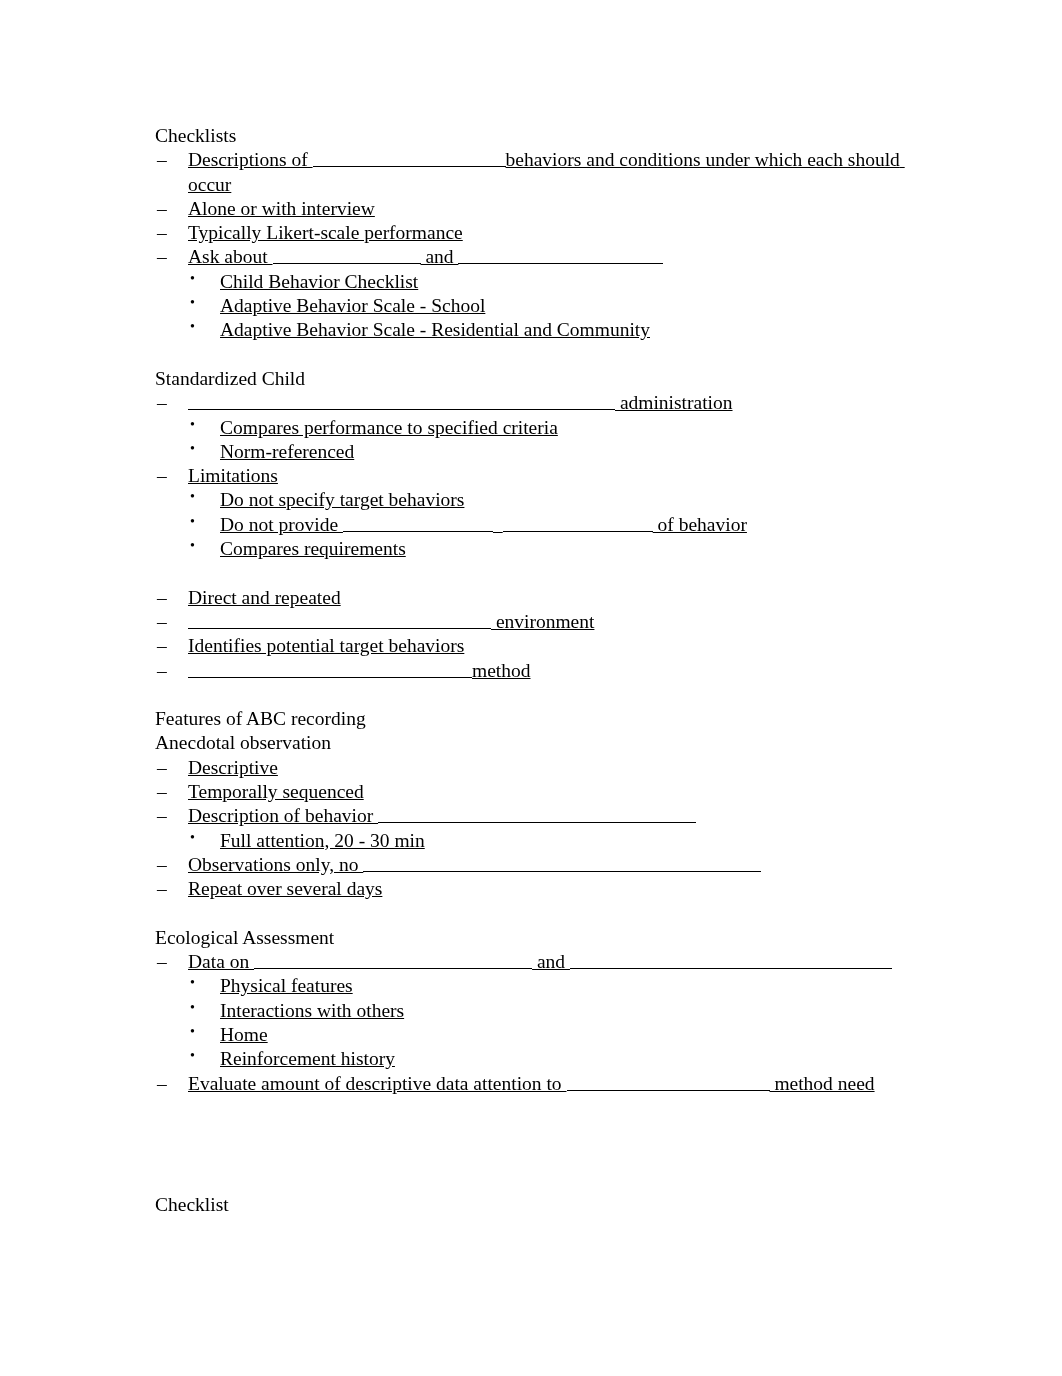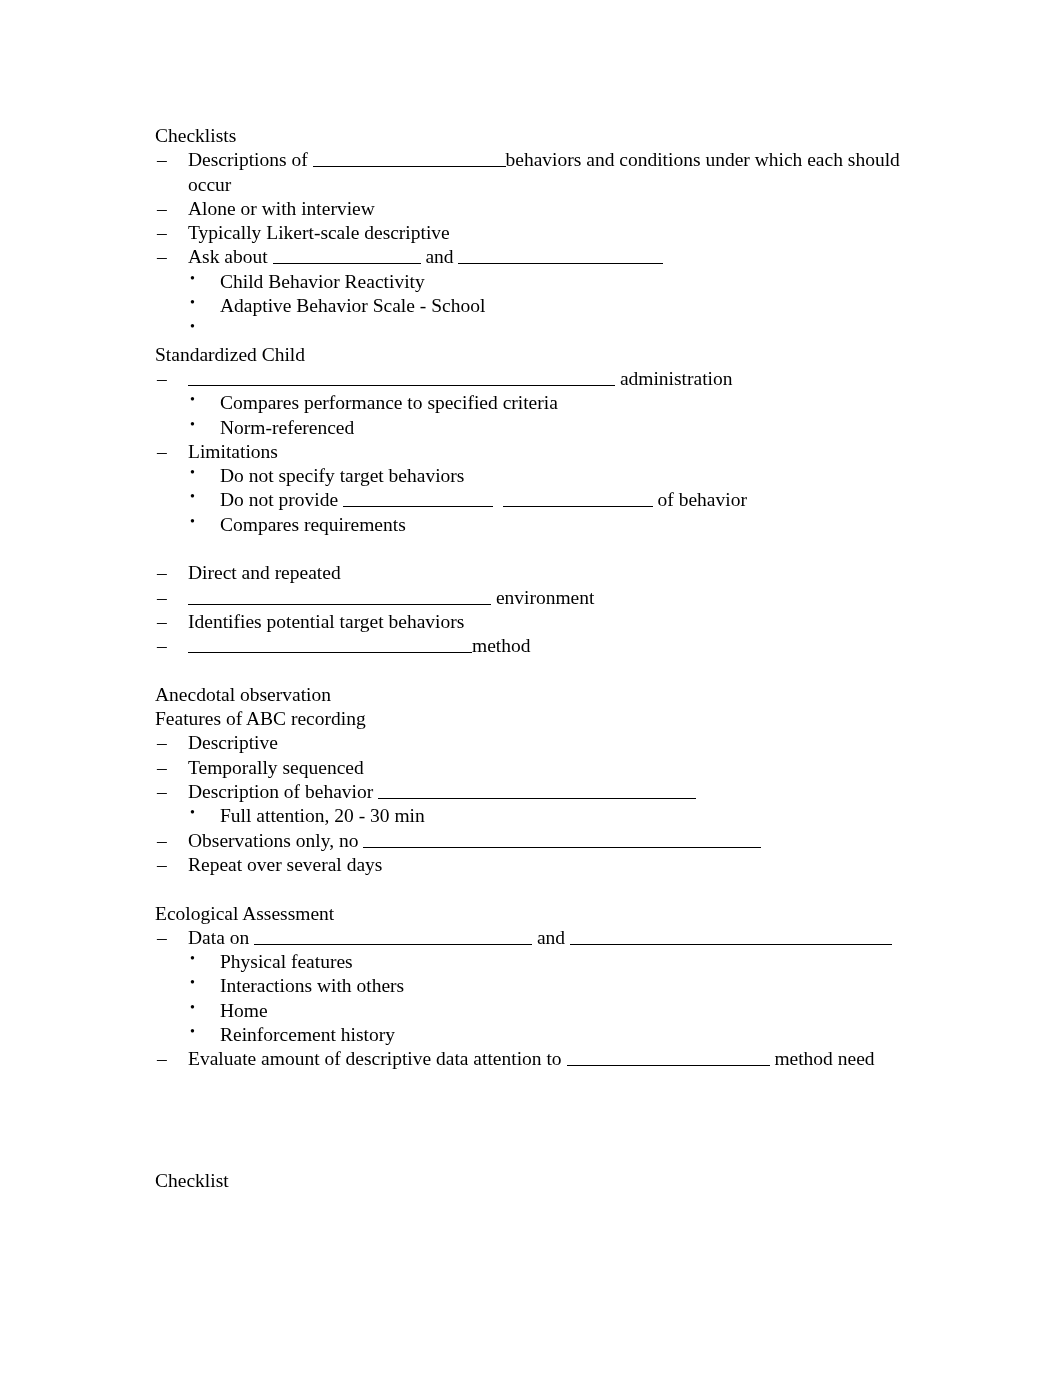--- a/index.html
+++ b/index.html
@@ -61,61 +61,62 @@
   .item-bullet > .bullet-marker {
     position: absolute;
     left: 35px;
     top: -3px;
     font-size: 14px;
     line-height: 24.3px;
   }
 
   .line-text {
     white-space: pre-wrap;
+    text-decoration: underline;
   }
 
   
   .blank {
     display: inline-block;
     border-bottom: 1.5px solid #000000;
     vertical-align: baseline;
     height: 0.92em;
     margin-bottom: -1px;
   }
 </style>
 </head>
 <body>
 
 <div class="page">
   <div class="doc-body" id="doc-body">
       <div class="section-head">Checklists</div>
       <div class="item-dash"><span class="dash-marker">–</span><span class="line-text">Descriptions of </span><span class="blank" style="width: 193px;"></span><span class="line-text">behaviors and conditions under which each should occur</span></div>
       <div class="item-dash"><span class="dash-marker">–</span><span class="line-text">Alone or with interview</span></div>
-      <div class="item-dash"><span class="dash-marker">–</span><span class="line-text">Typically Likert-scale descriptive</span></div>
+      <div class="item-dash"><span class="dash-marker">–</span><span class="line-text">Typically Likert-scale performance</span></div>
       <div class="item-dash"><span class="dash-marker">–</span><span class="line-text">Ask about </span><span class="blank" style="width: 148px;"></span><span class="line-text"> and </span><span class="blank" style="width: 205px;"></span></div>
-      <div class="item-bullet"><span class="bullet-marker">•</span><span class="line-text">Child Behavior Reactivity</span></div>
+      <div class="item-bullet"><span class="bullet-marker">•</span><span class="line-text">Child Behavior Checklist</span></div>
       <div class="item-bullet"><span class="bullet-marker">•</span><span class="line-text">Adaptive Behavior Scale - School</span></div>
-      <div class="item-bullet"><span class="bullet-marker">•</span></div>
+      <div class="item-bullet"><span class="bullet-marker">•</span><span class="line-text">Adaptive Behavior Scale - Residential and Community</span></div>
       <div class="spacer"></div>
       <div class="section-head">Standardized Child</div>
       <div class="item-dash"><span class="dash-marker">–</span><span class="blank" style="width: 427px;"></span><span class="line-text"> administration</span></div>
       <div class="item-bullet"><span class="bullet-marker">•</span><span class="line-text">Compares performance to specified criteria</span></div>
       <div class="item-bullet"><span class="bullet-marker">•</span><span class="line-text">Norm-referenced</span></div>
       <div class="item-dash"><span class="dash-marker">–</span><span class="line-text">Limitations</span></div>
       <div class="item-bullet"><span class="bullet-marker">•</span><span class="line-text">Do not specify target behaviors</span></div>
       <div class="item-bullet"><span class="bullet-marker">•</span><span class="line-text">Do not provide </span><span class="blank" style="width: 150px;"></span><span class="line-text">  </span><span class="blank" style="width: 150px;"></span><span class="line-text"> of behavior</span></div>
       <div class="item-bullet"><span class="bullet-marker">•</span><span class="line-text">Compares requirements</span></div>
       <div class="spacer"></div>
       <div class="item-dash"><span class="dash-marker">–</span><span class="line-text">Direct and repeated</span></div>
       <div class="item-dash"><span class="dash-marker">–</span><span class="blank" style="width: 303px;"></span><span class="line-text"> environment</span></div>
       <div class="item-dash"><span class="dash-marker">–</span><span class="line-text">Identifies potential target behaviors</span></div>
       <div class="item-dash"><span class="dash-marker">–</span><span class="blank" style="width: 284px;"></span><span class="line-text">method</span></div>
       <div class="spacer"></div>
+      <div class="section-head">Features of ABC recording</div>
       <div class="section-head">Anecdotal observation</div>
-      <div class="section-head">Features of ABC recording</div>
       <div class="item-dash"><span class="dash-marker">–</span><span class="line-text">Descriptive</span></div>
       <div class="item-dash"><span class="dash-marker">–</span><span class="line-text">Temporally sequenced</span></div>
       <div class="item-dash"><span class="dash-marker">–</span><span class="line-text">Description of behavior </span><span class="blank" style="width: 318px;"></span></div>
       <div class="item-bullet"><span class="bullet-marker">•</span><span class="line-text">Full attention, 20 - 30 min</span></div>
       <div class="item-dash"><span class="dash-marker">–</span><span class="line-text">Observations only, no </span><span class="blank" style="width: 398px;"></span></div>
       <div class="item-dash"><span class="dash-marker">–</span><span class="line-text">Repeat over several days</span></div>
       <div class="spacer"></div>
       <div class="section-head">Ecological Assessment</div>
       <div class="item-dash"><span class="dash-marker">–</span><span class="line-text">Data on </span><span class="blank" style="width: 278px;"></span><span class="line-text"> and </span><span class="blank" style="width: 322px;"></span></div>
       <div class="item-bullet"><span class="bullet-marker">•</span><span class="line-text">Physical features</span></div>

